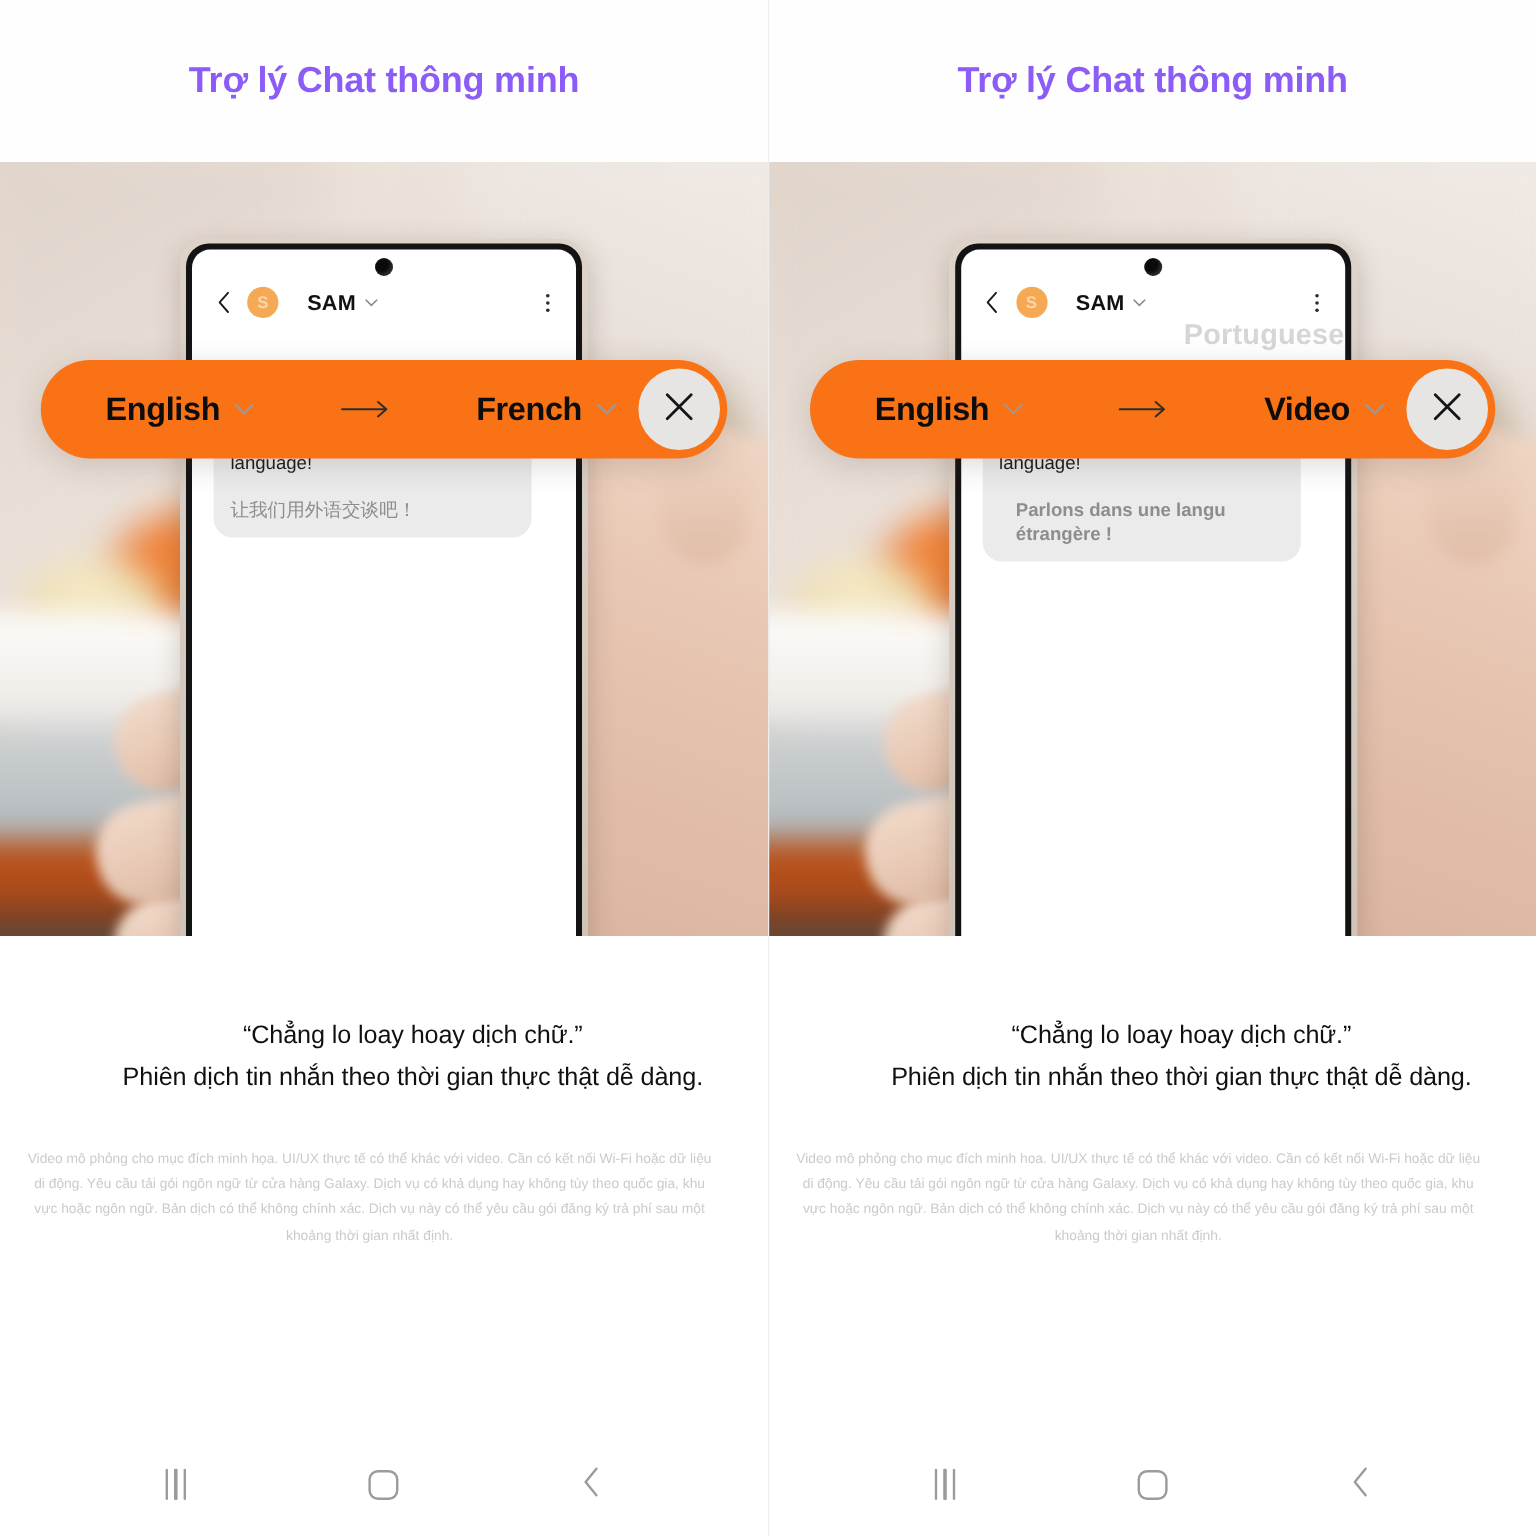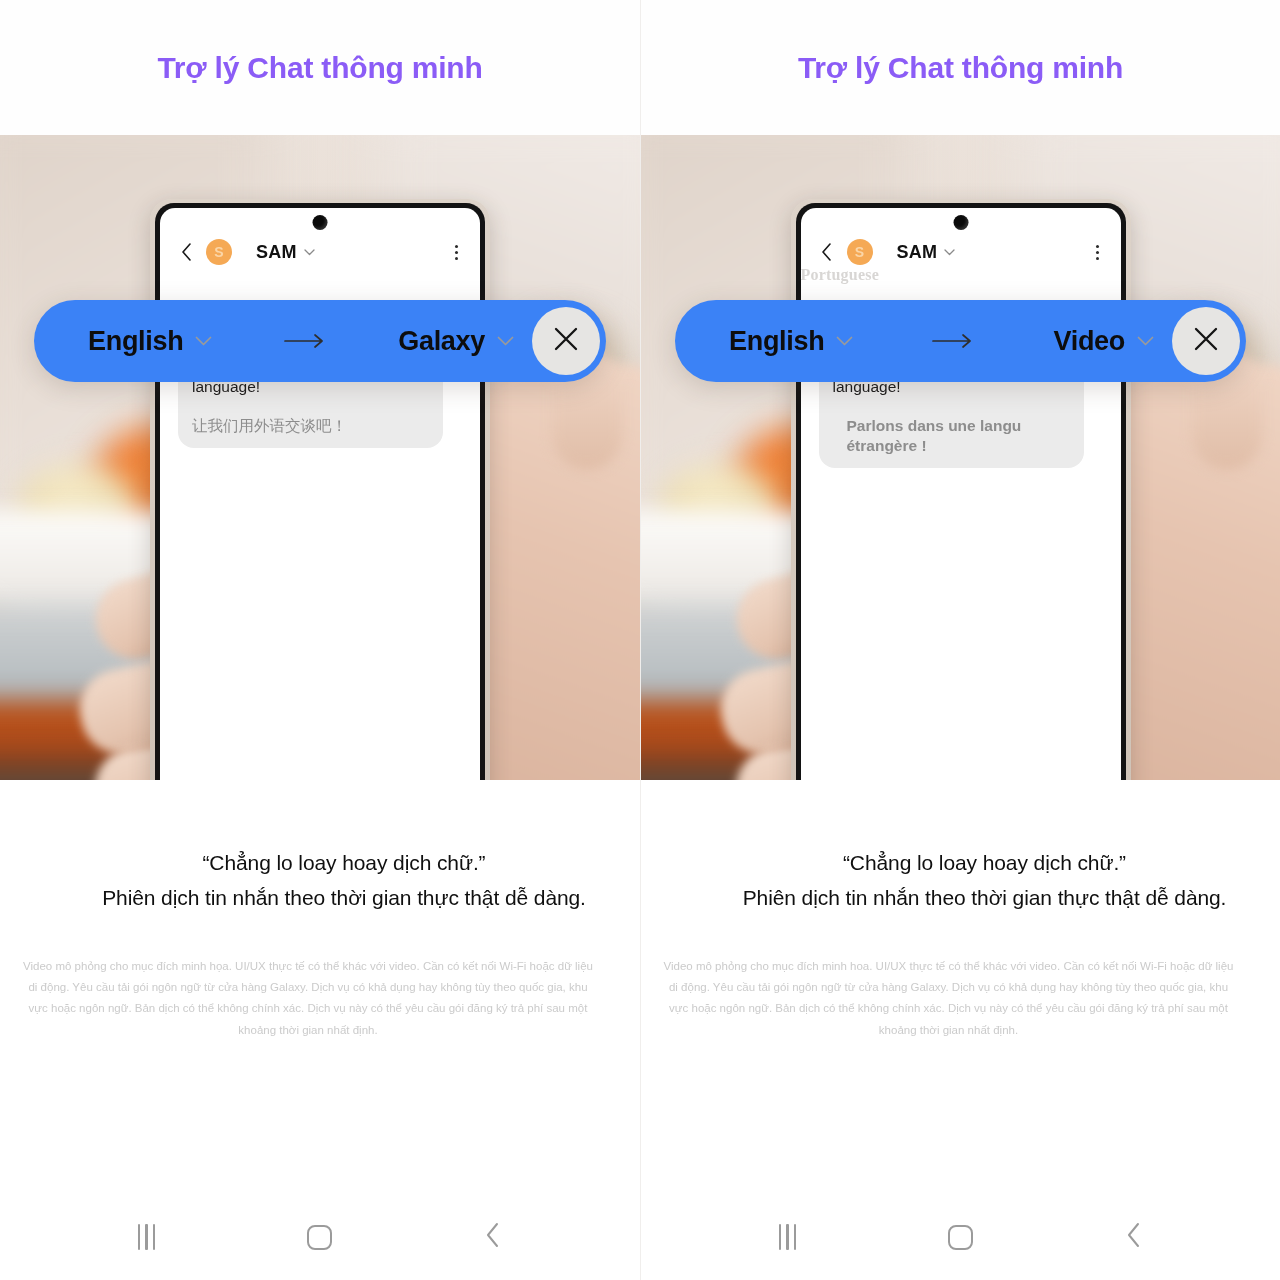--- a/index.html
+++ b/index.html
@@ -181,26 +181,25 @@
     margin-left:24px; letter-spacing:0.2px;
   }
   .name-chev { margin-left:7px; color:#8a8a8a; display:flex; align-items:center; }
   .hdr-spacer { flex:1; }
   .kebab { display:flex; flex-direction:column; gap:3px; padding:4px; }
   .kebab i { width:3px; height:3px; border-radius:50%; background:#2b2b2b; display:block; }
 
   
   .ghost-lang {
     position:absolute; top:58px; left:0; right:0;
-    text-align:left;
-    font-size:16px; font-weight:bold;
+    text-align:right;
+    font-size:24px; font-weight:bold;
     color:#d8d6d4;
     letter-spacing:0.2px;
     pointer-events:none;
-    font-family:Liberation Serif, serif;
   }
 
   
   .chat-area { padding:78px 18px 0 18px; }
   .bubble {
     display:inline-block;
     background:#ebebeb;
     border-radius:16px;
     padding:11px 14px 12px 14px;
     max-width:265px;
@@ -213,21 +212,21 @@
     margin-top:19px;
   }
   .bubble-tr.indent { padding-left:14px;font-weight:bold; }
 
   
   .pill {
     position:absolute;
     left:34px; right:34px;
     top:165px;
     height:82px;
-    background:#3b82f6;
+    background:#f97316;
     border-radius:41px;
     display:flex; align-items:center;
     padding:0 6px 0 54px;
     box-shadow:0 6px 26px rgba(70,55,45,0.18);
     z-index:5;
   }
   .lang {
     display:flex; align-items:center; gap:12px;
   }
   .lang-name { font-size:27px; font-weight:bold; color:#0d0d0d; letter-spacing:-0.3px; }
@@ -357,21 +356,21 @@
                 <path d="M1.5 1.5 L8.5 8.5 L15.5 1.5" stroke="#9a9a9a" stroke-width="1.7" fill="none" stroke-linecap="round" stroke-linejoin="round"></path>
               </svg>
           </span>
         </div>
         <div class="pill-arrow">
           <svg width="42" height="16" viewBox="0 0 42 16">
               <path d="M1 8 H38 M31 2 L38 8 L31 14" stroke="#2e2e2e" stroke-width="1.7" fill="none" stroke-linecap="round" stroke-linejoin="round"></path>
             </svg>
         </div>
         <div class="lang target">
-          <span class="lang-name">Galaxy</span>
+          <span class="lang-name">French</span>
           <span class="lang-chev">
             <svg width="17" height="11" viewBox="0 0 17 11">
                 <path d="M1.5 1.5 L8.5 8.5 L15.5 1.5" stroke="#9a9a9a" stroke-width="1.7" fill="none" stroke-linecap="round" stroke-linejoin="round"></path>
               </svg>
           </span>
         </div>
         <div class="pill-close">
           <span>
             <svg width="28" height="28" viewBox="0 0 28 28">
                 <path d="M4 4 L24 24 M24 4 L4 24" stroke="#141414" stroke-width="2.3" stroke-linecap="round"></path>

